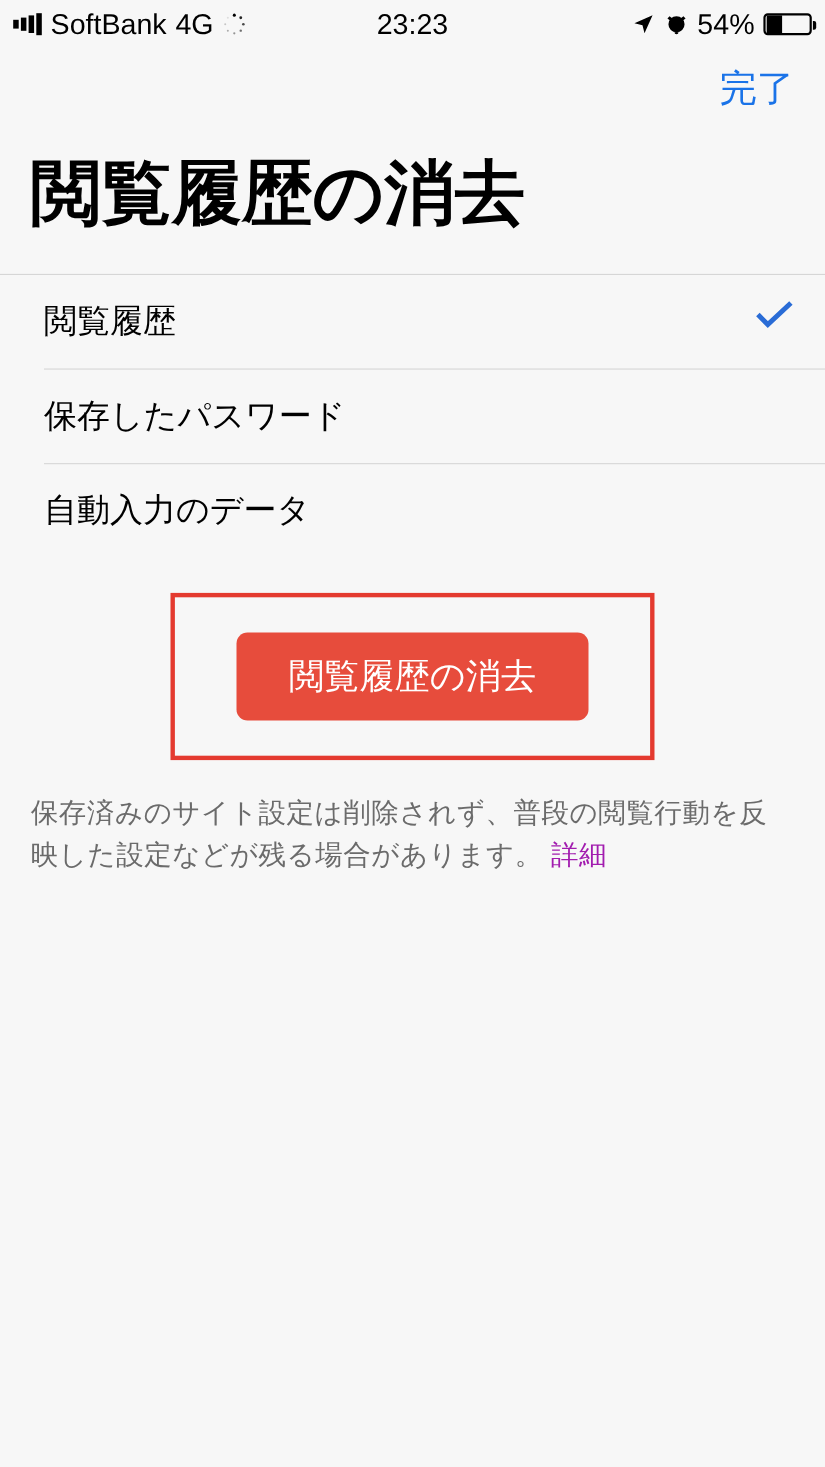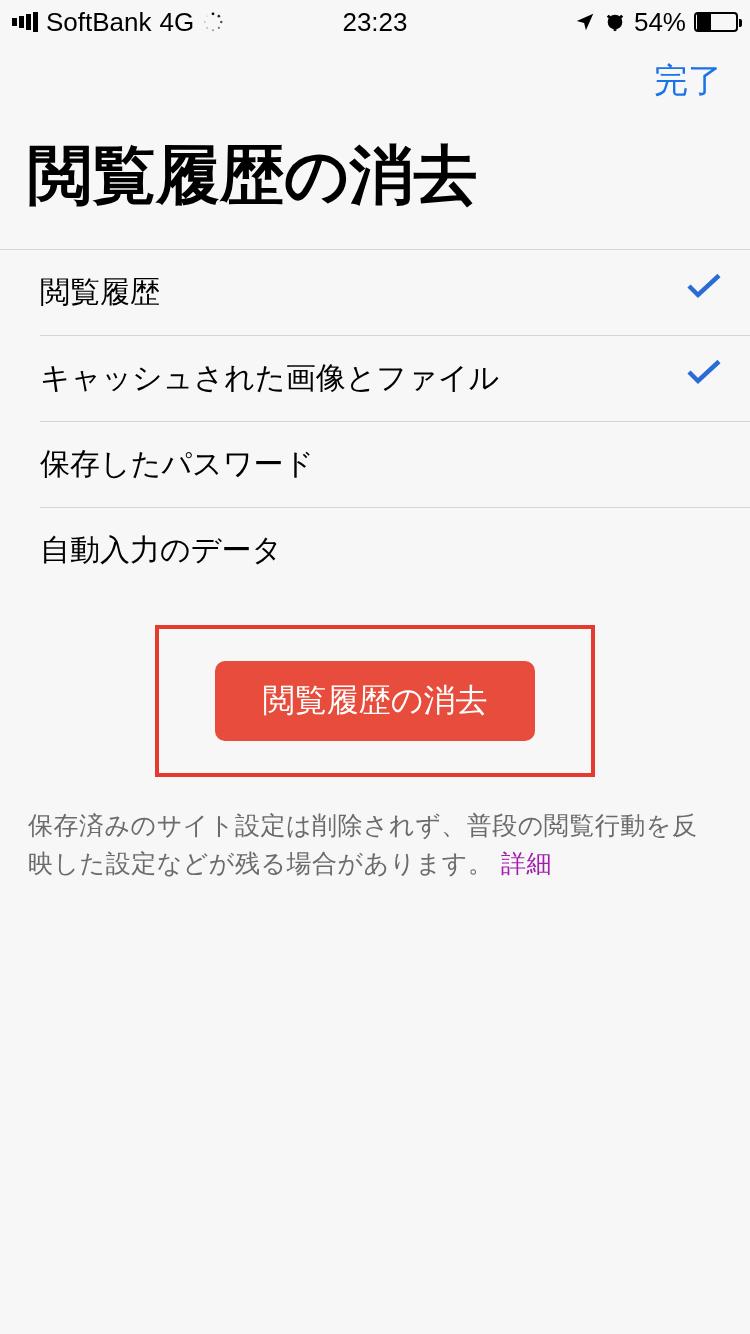--- a/index.html
+++ b/index.html
@@ -161,26 +161,20 @@
 <h1 class="page-title">閲覧履歴の消去</h1>
 
 <div class="list">
   <div class="list-item">
     <span>閲覧履歴</span>
     <span class="check"><svg viewBox="0 0 24 18">
           <path fill="none" stroke="#2a6cd6" stroke-width="3" d="M2 9l6 6L22 2"></path>
         </svg></span>
   </div>
   <div class="list-item">
-    <span>キャッシュされた画像とファイル</span>
-    <span class="check"><svg viewBox="0 0 24 18">
-          <path fill="none" stroke="#2a6cd6" stroke-width="3" d="M2 9l6 6L22 2"></path>
-        </svg></span>
-  </div>
-  <div class="list-item">
     <span>保存したパスワード</span>
   </div>
   <div class="list-item">
     <span>自動入力のデータ</span>
   </div>
 </div>
 
 <div class="button-wrap">
   <button class="clear-button">閲覧履歴の消去</button>
 </div>

